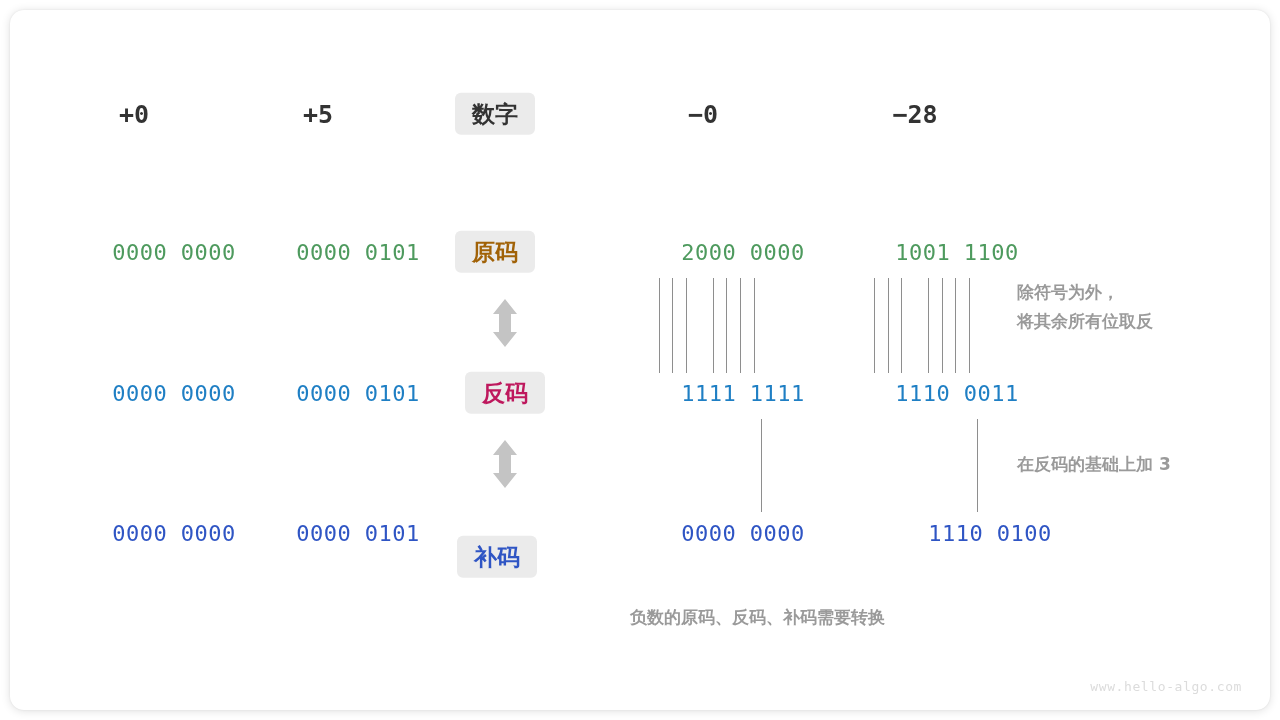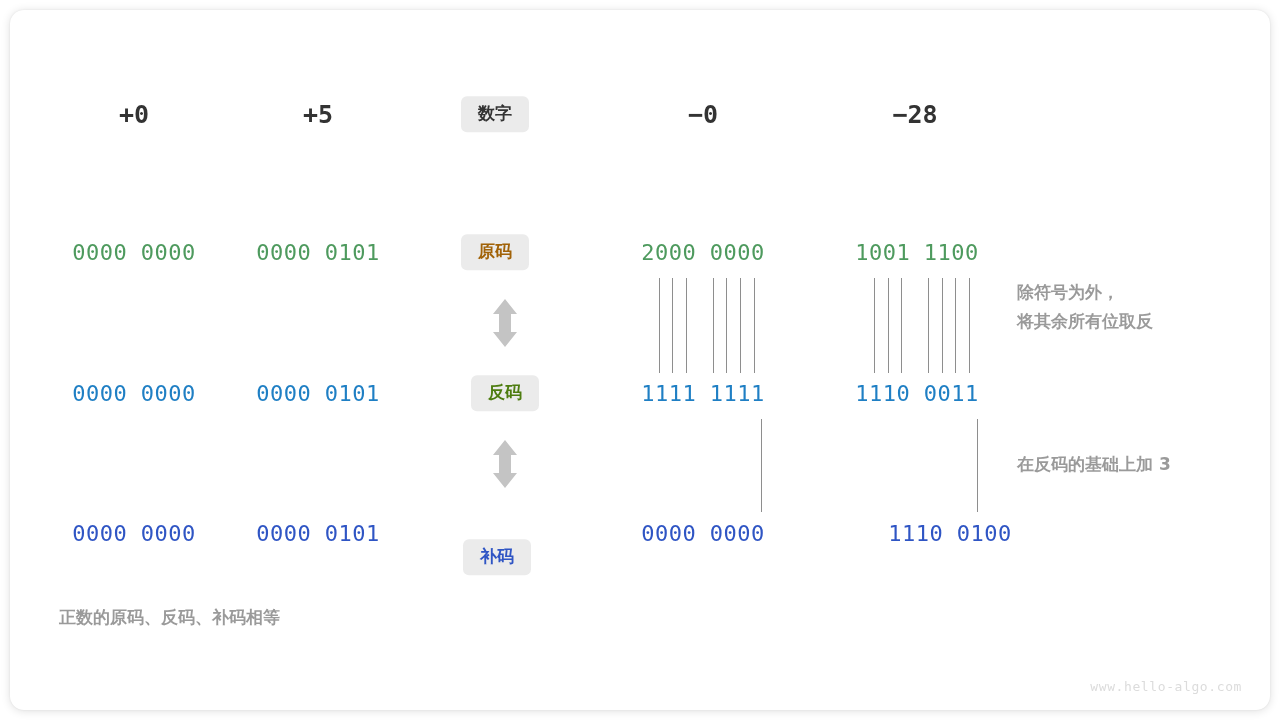--- a/index.html
+++ b/index.html
@@ -38,41 +38,42 @@
     color: #333333;
     letter-spacing: 0px;
   }
 
   
   .bits {
     font-family: "DejaVu Sans Mono", "Liberation Mono", monospace;
     font-size: 22px;
     font-weight: 400;
     letter-spacing: 0.5px;
+    margin-left: 40px;
   }
   .bits.r-sign   { color: #4e9a5e; }
   .bits.r-ones   { color: #1f7fc4; }
   .bits.r-twos   { color: #2f55c4; }
 
   
   .badge {
     position: absolute;
     transform: translate(-50%, -50%);
     background: #ebebeb;
     border-radius: 6px;
     padding: 8px 17px;
-    font-size: 17px;
+    font-size: 23px;
     font-weight: 700;
     line-height: 1.15;
     white-space: nowrap;
     font-family: "DejaVu Sans", sans-serif;
   }
   .badge.b-title { color: #333333; }
   .badge.b-sign  { color: #a16207; }
-  .badge.b-ones  { color: #4d7c0f; }
+  .badge.b-ones  { color: #be185d; }
   .badge.b-twos  { color: #2f55c4; }
 
   
   .anno {
     position: absolute;
     color: #9a9a9a;
     font-size: 17px;
     font-weight: 700;
     line-height: 1.72;
     white-space: pre-line;
@@ -174,17 +175,17 @@
 
   <div class="anno" style="left:1007px; top:440px;">在反码的基础上加  3</div>
 
   <div class="cell bits r-twos" style="left:124px; top:523px;">0000 0000</div>
   <div class="cell bits r-twos" style="left:308px; top:523px;">0000 0101</div>
   <div class="cell bits r-twos" style="left:693px; top:523px;">0000 0000</div>
   <div class="cell bits r-twos" style="left:940px; top:523px;">1110 0100</div>
 
   <div class="badge b-twos" style="left:487px; top:523px;margin-top:24px;">补码</div>
 
-  <div class="caption" style="left:49px; top:596px;">正数的原码、反码、补码相等</div>
+  <div class="caption" style="left:620px; top:596px;">负数的原码、反码、补码需要转换</div>
 
   <div class="watermark">www.hello-algo.com</div>
 
 </div>
 
 </body></html>

